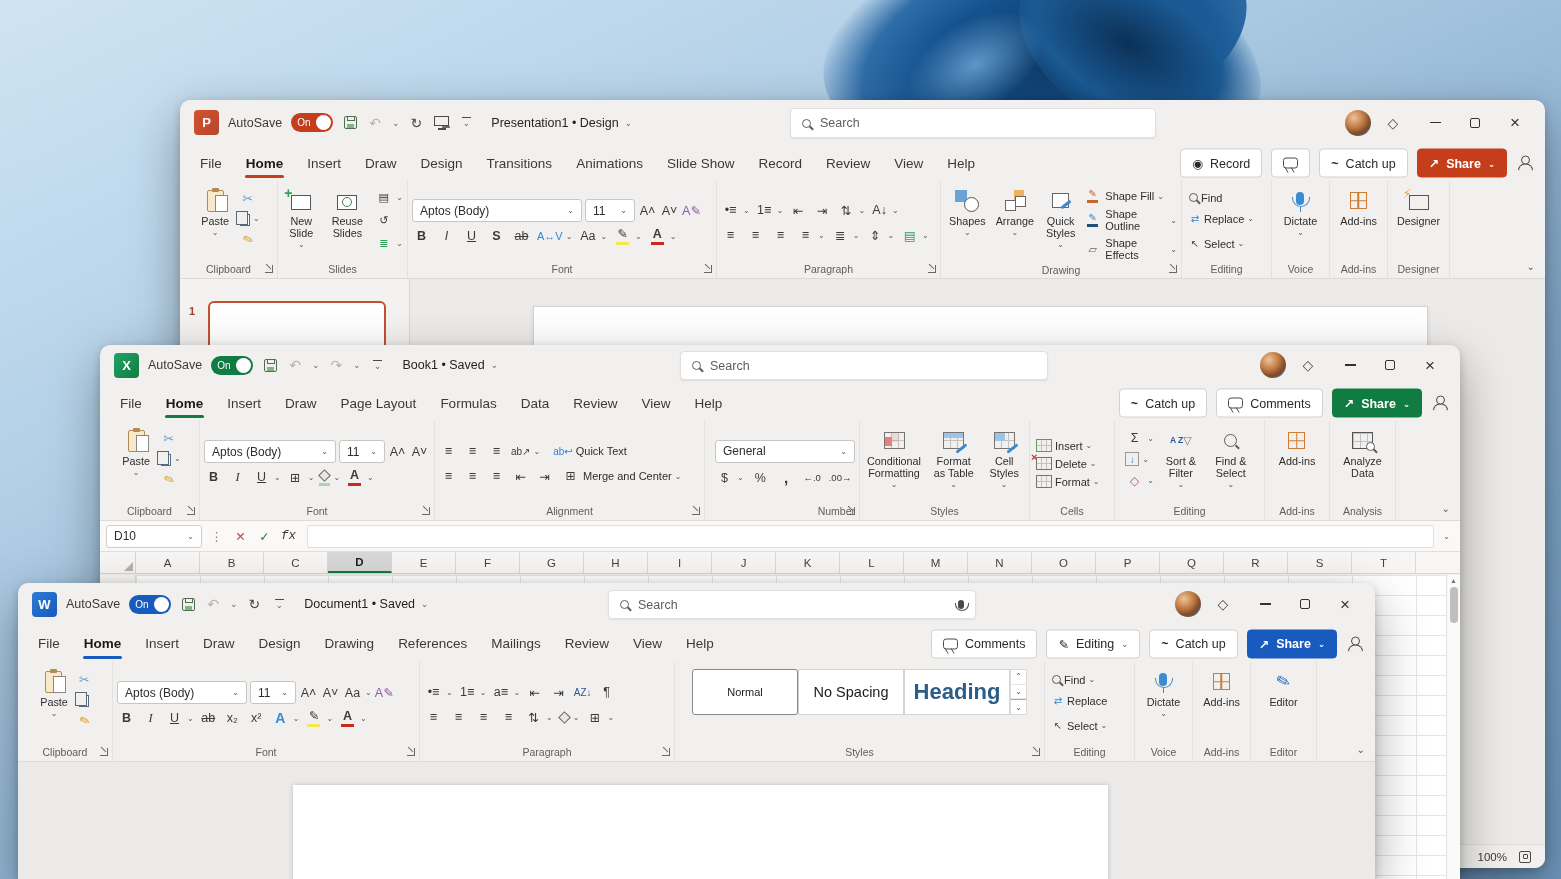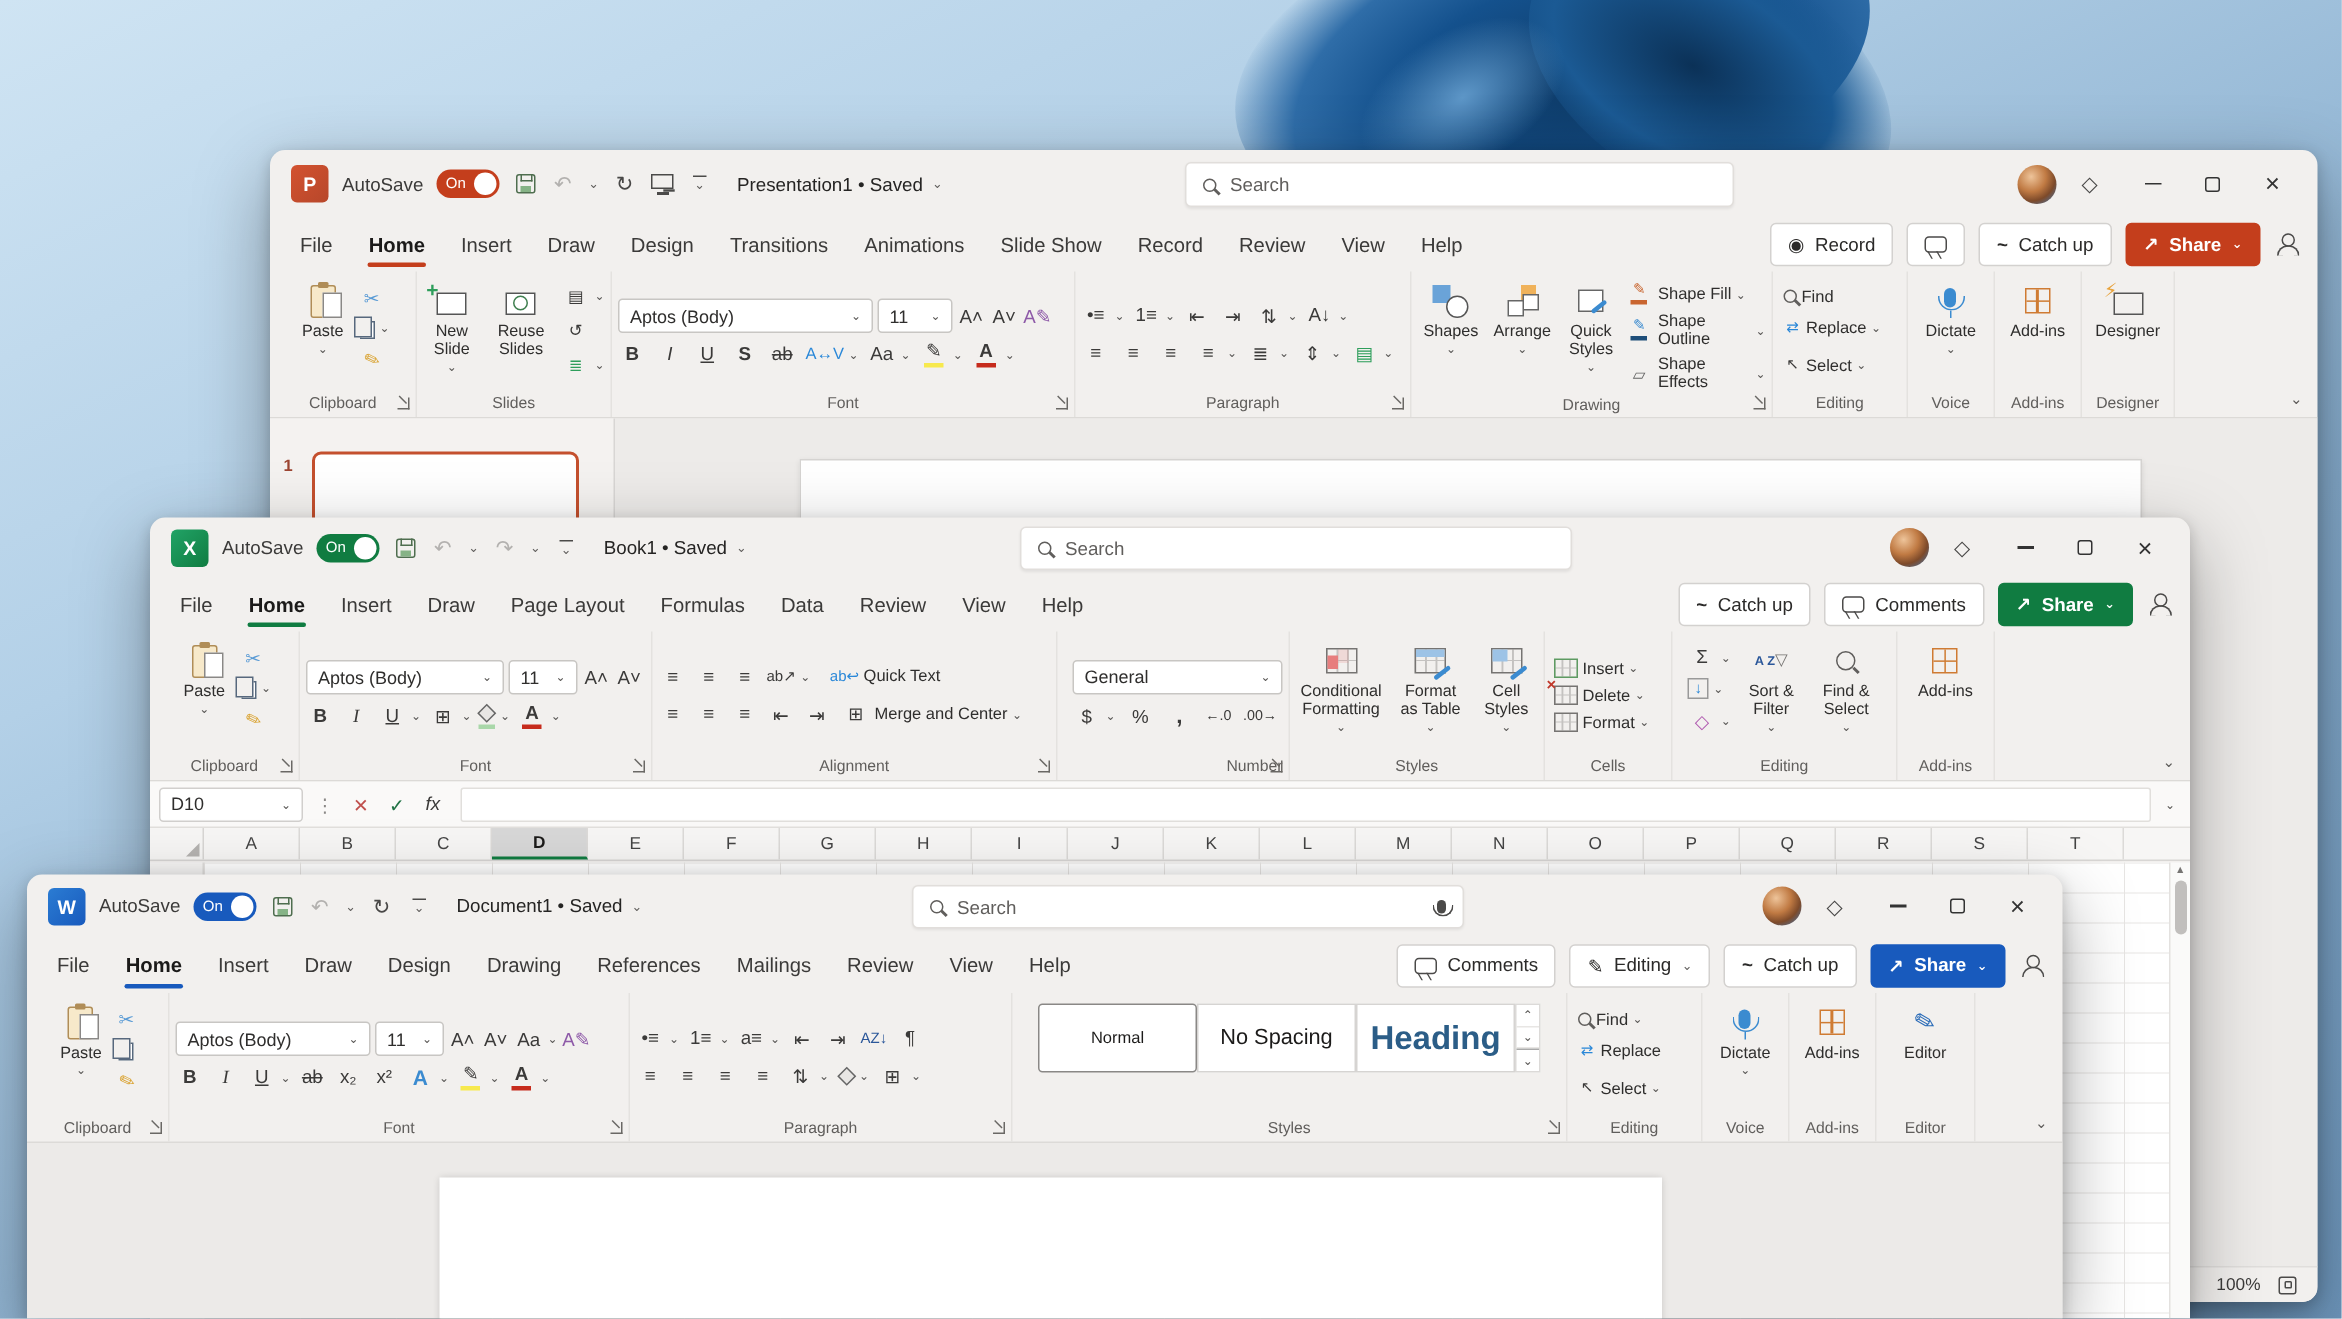--- a/index.html
+++ b/index.html
@@ -185,21 +185,21 @@
     <span class="qicon">
         <span class="i-pres"></span>
       </span>
     <span class="qicon">
         <span class="i-cust">
           <span class="ln"></span>
           <span class="tchev">⌄</span>
         </span>
       </span>
     <span class="doc-title">
-        <span>Presentation1 • Saved</span>
+        <span>Presentation1 • Design</span>
         <span class="tchev">⌄</span>
       </span>
     <div class="search" style="left:610px;top:8px;width:366px;">
       <span class="mag"></span>
       <span>Search</span>
     </div>
     <div class="tright">
       <span class="avatar"></span>
       <span class="qicon">◇</span>
       <span class="wctl">
@@ -838,33 +838,48 @@
             <span class="bi">
               <span class="i-add"></span>
             </span>
             <span>Add-ins</span>
           </span>
         </div>
       <div class="rg-label">
           <span>Add-ins</span>
         </div>
     </div>
+    <div class="rg" style="width:66px;">
+      <div class="rg-body">
+          <span class="bigbtn" style="width:58px;">
+            <span class="bi">
+              <span class="i-anl">
+                <span class="mag"></span>
+              </span>
+            </span>
+            <span>Analyze Data</span>
+          </span>
+        </div>
+      <div class="rg-label">
+          <span>Analysis</span>
+        </div>
+    </div>
     <div class="rg" style="flex:1;border-right:none;">
       <span class="collapse-chev">⌄</span>
     </div>
   </div>
   <div class="xl-fbar">
     <span class="namebox">
         <span>D10</span>
         <span class="cv">⌄</span>
       </span>
     <span class="sic" style="color:#8a8886;">⋮</span>
     <span class="sic" style="color:#c0504d;">✕</span>
     <span class="sic" style="color:#217346;">✓</span>
-    <span class="sic it" style="font-family:Liberation Sans, sans-serif;font-style:italic;">fx</span>
+    <span class="sic it" style="font-family:Liberation Mono, monospace;font-style:italic;">fx</span>
     <span class="fx-input"></span>
     <span class="cv" style="margin:0 4px;">⌄</span>
   </div>
   <div class="xl-cols">
     <span class="xl-corner">
         <span class="tri"></span>
       </span>
     <span class="xl-col">A</span>
     <span class="xl-col">B</span>
     <span class="xl-col">C</span>

